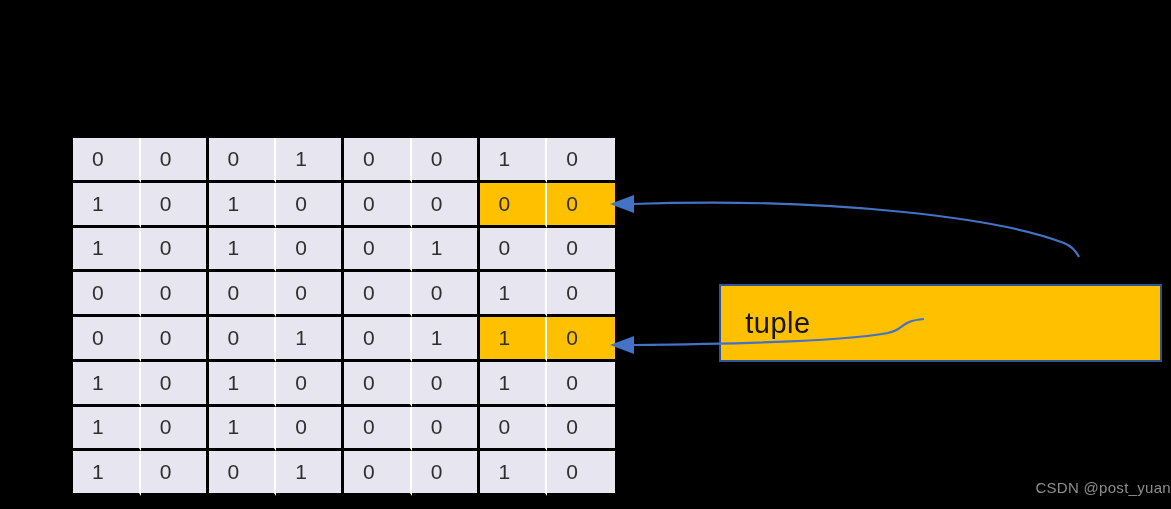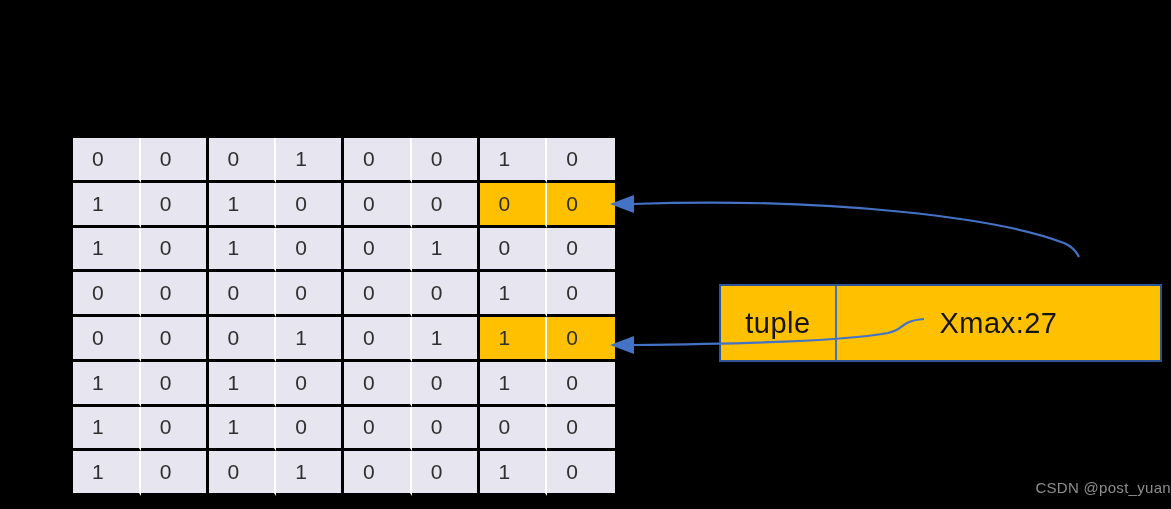--- a/index.html
+++ b/index.html
@@ -151,21 +151,20 @@
       <div class="cell vdiv-white">0</div>
       <div class="cell vdiv-black">1</div>
       <div class="cell vdiv-white">0</div>
       <div class="cell vdiv-black">0</div>
       <div class="cell vdiv-white">1</div>
       <div class="cell ">0</div>
     </div>
 
   <div class="tuple-box">
     <div class="tuple-cell c0">tuple</div>
-    <div class="tuple-cell c2">Xmax:27</div>
   </div>
 
   <svg class="arrows" viewBox="0 0 1171 509">
     <g>
       <path d="M 632 204 C 830 197, 1000 218, 1064 243 C 1071 246, 1076 251, 1079 257" fill="none" stroke="#4472C4" stroke-width="2.2"></path>
       <polygon points="610,204 634,195 634,213" fill="#4472C4"></polygon>
     </g>
     <g>
       <path d="M 632 345 C 740 344, 845 341, 888 333 C 906 329, 899 321, 924 319" fill="none" stroke="#4472C4" stroke-width="2.2"></path>
       <polygon points="610,345 634,336 634,354" fill="#4472C4"></polygon>

